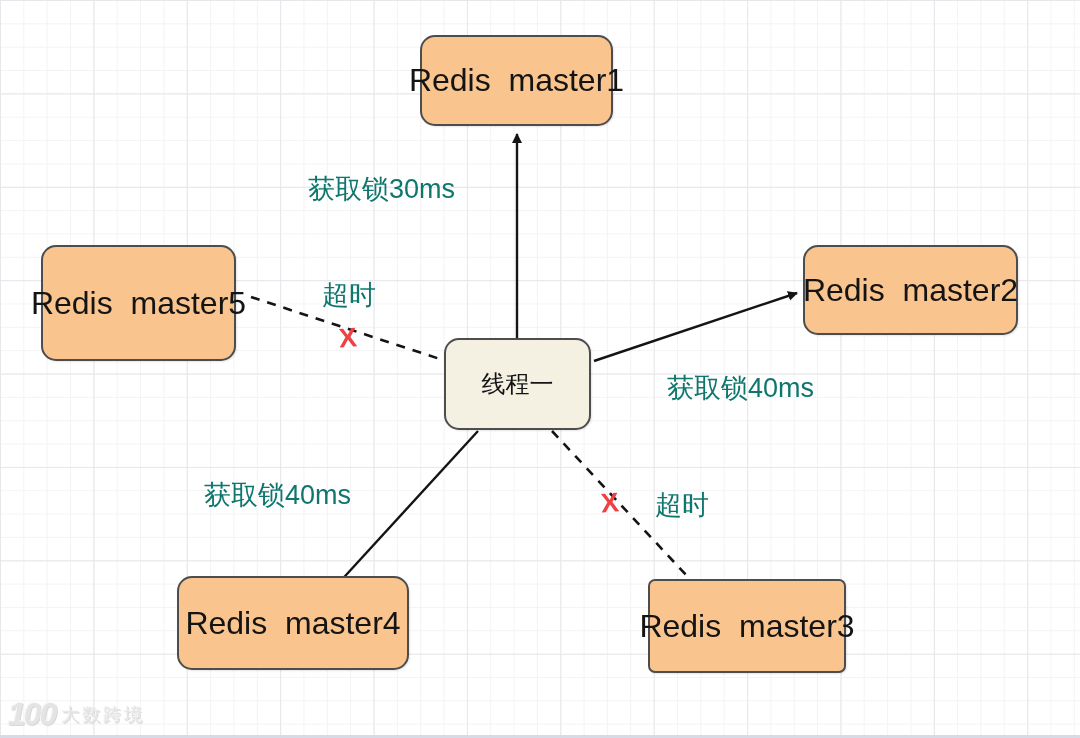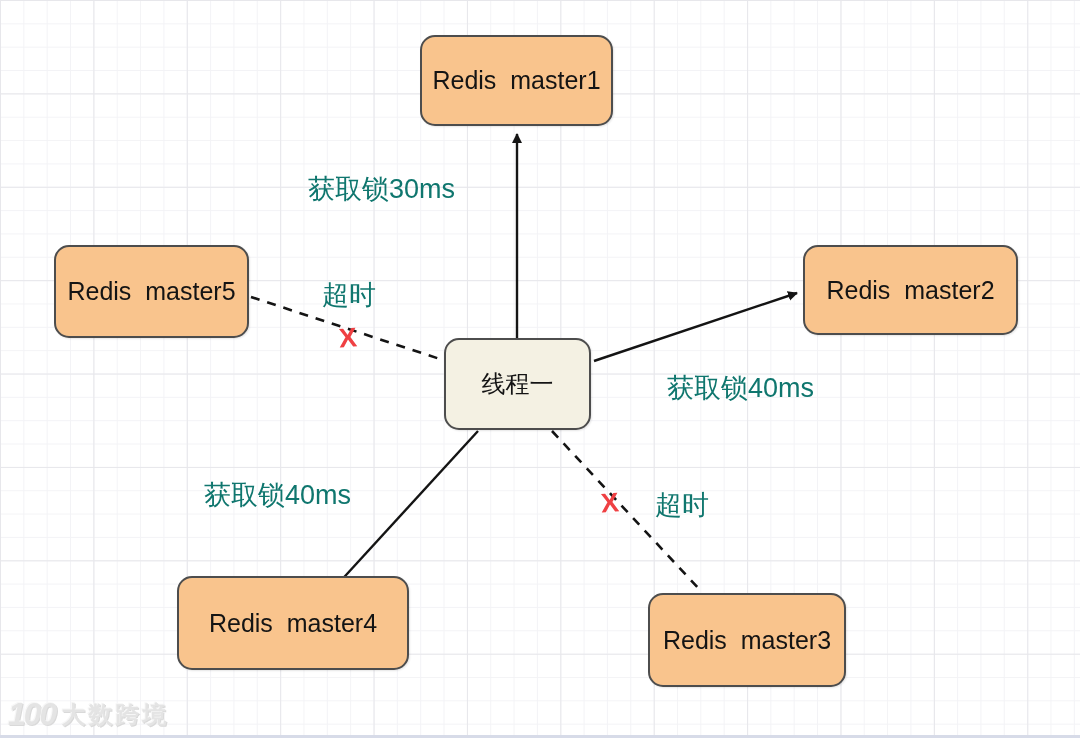--- a/index.html
+++ b/index.html
@@ -16,21 +16,21 @@
     background-size:93.4px 93.4px, 93.4px 93.4px, 23.35px 23.35px, 23.35px 23.35px;
   }
   .edges { position:absolute; left:0; top:0; width:1080px; height:738px; pointer-events:none; }
   .edge-solid { stroke:#141414; stroke-width:2.4; fill:none; }
   .edge-dashed { stroke:#141414; stroke-width:2.6; fill:none; stroke-dasharray:9 8; }
   .node {
     position:absolute;
     border:2.5px solid #4d4d4d;
     border-radius:15px;
     display:flex; align-items:center; justify-content:center;
-    font-size:25px; color:#141414;
+    font-size:32px; color:#141414;
     white-space:pre;
     box-shadow:1px 1px 2px rgba(0,0,0,0.10);
   }
   .node-redis { background:#f9c48d; }
   .node-thread { background:#f4f1e3; font-size:24px; }
   .edge-label {
     position:absolute; font-size:27px; color:#0f766e; white-space:pre;
   }
   .timeout-mark {
     position:absolute; font-size:27px; font-weight:bold; color:#ef4043;
@@ -40,21 +40,21 @@
     position:absolute; left:8px; top:696px;
     display:flex; align-items:center; gap:6px;
     color:#e4e4e4; user-select:none;
   }
   .watermark .wm-logo {
     font-size:32px; font-weight:bold; font-style:italic;
     letter-spacing:-2px;
     text-shadow:-1px -1px 0 #f7f7f7, 1px 1px 0 #d9d9d9;
   }
   .watermark .wm-text {
-    font-size:24px; font-weight:bold; letter-spacing:3px;
+    font-size:18px; font-weight:normal; letter-spacing:3px;
     text-shadow:-1px -1px 0 #f7f7f7, 1px 1px 0 #d9d9d9;
   }
   .bottom-line {
     position:absolute; left:0; bottom:0; width:1080px; height:3px;
     background:#d7dbe8;
   }
 </style>
 </head>
 <body>
 
@@ -73,27 +73,27 @@
 
   <line class="edge-dashed" x1="251" y1="297" x2="446" y2="361"></line>
 
   <line class="edge-dashed" x1="552" y1="431" x2="701" y2="591"></line>
 </svg>
 
 <div class="node node-redis" style="left:420px; top:35px;  width:193px; height:91px;">Redis  master1</div>
 
 <div class="node node-redis" style="left:803px; top:245px; width:215px; height:90px;">Redis  master2</div>
 
-<div class="node node-redis" style="left:54px;  top:245px; width:195px; height:93px;">Redis  master5</div>
+<div class="node node-redis" style="left:41px;  top:245px; width:195px; height:116px;">Redis  master5</div>
 
 <div class="node node-thread" style="left:444px; top:338px; width:147px; height:92px;text-align:center;">线程一</div>
 
 <div class="node node-redis" style="left:177px; top:576px; width:232px; height:94px;">Redis  master4</div>
 
-<div class="node node-redis" style="left:648px; top:593px; width:198px; height:94px;">Redis  master3</div>
+<div class="node node-redis" style="left:648px; top:579px; width:198px; height:94px;border-radius:7px;">Redis  master3</div>
 
 <div class="edge-label" style="left:308px; top:171px;">获取锁30ms</div>
 
 <div class="edge-label" style="left:667px; top:370px;">获取锁40ms</div>
 
 <div class="edge-label" style="left:204px; top:477px;">获取锁40ms</div>
 
 <div class="edge-label" style="left:322px; top:277px;">超时</div>
 
 <div class="edge-label" style="left:655px; top:487px;">超时</div>

